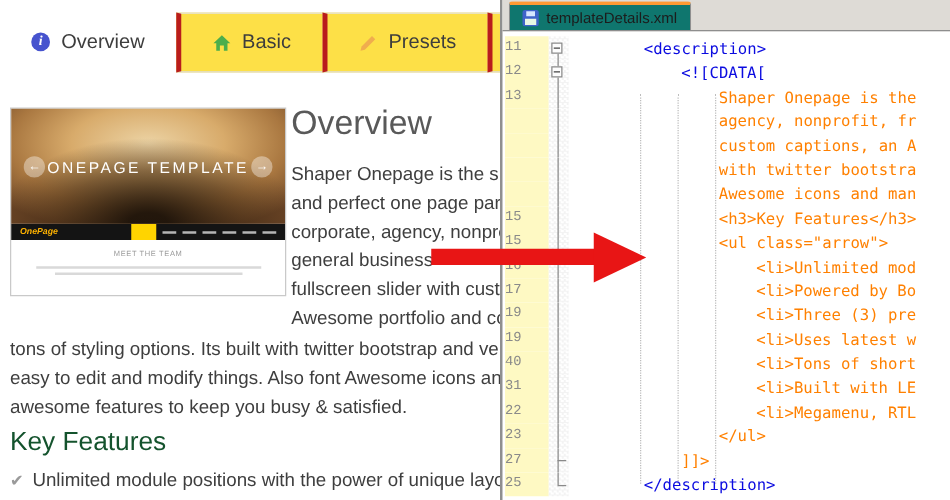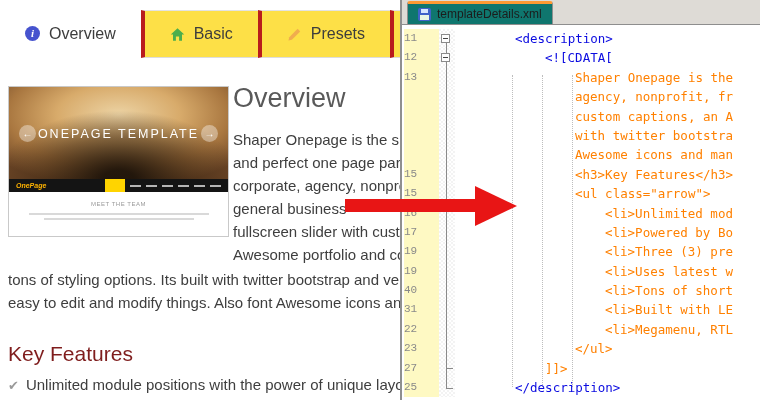--- a/index.html
+++ b/index.html
@@ -17,21 +17,21 @@
        font-family:"Liberation Serif",serif;font-style:italic;font-weight:bold;font-size:11px;line-height:15px;}
   .ticon.grid-icon{display:grid;grid-template-columns:repeat(3,4px);grid-template-rows:repeat(3,4px);gap:1px;}
   .ticon.grid-icon b{background:#d9534f;}
 
   
   .content{position:absolute;top:80px;left:8px;right:0;bottom:0;z-index:1;}
   .pline{font-size:15px;line-height:23px;white-space:nowrap;}
   .overview-col{position:absolute;left:225px;top:3px;}
   .page-title{font-size:27px;font-weight:400;color:#595959;margin:0 0 15px 0;line-height:30px;}
   .full-text{position:absolute;left:0;top:188px;}
-  .key-heading{position:absolute;left:0;top:262px;font-size:21px;font-weight:400;color:#7f1d1d;margin:0;}
+  .key-heading{position:absolute;left:0;top:262px;font-size:21px;font-weight:400;color:#14532d;margin:0;}
   .feature{position:absolute;left:0;top:296px;display:flex;align-items:baseline;gap:7px;}
   .feature .chk{color:#9a9a9a;font-size:13px;}
   .feature .ftext{font-size:15px;white-space:nowrap;}
 
   
   .preview-card{position:absolute;left:0;top:6px;width:219px;height:149px;border:1px solid #c9c9c9;background:#fff;}
   .hero{position:relative;height:92px;overflow:hidden;
         background:
           radial-gradient(ellipse 90% 120% at 50% 100%, rgba(25,16,8,.92) 8%, rgba(60,38,18,.55) 38%, rgba(0,0,0,0) 62%),
           radial-gradient(ellipse 70% 80% at 50% 30%, #ecd3a4 0%, #d8ab6b 40%, #a97740 72%, #6b4526 100%);}
@@ -167,20 +167,21 @@
           <div class="pline">corporate, agency, nonpro</div>
           <div class="pline">general business</div>
           <div class="pline">fullscreen slider with custo</div>
           <div class="pline">Awesome portfolio and cor</div>
         </div>
     </div>
 
     <div class="full-text" id="full-lines">
         <div class="pline">tons of styling options. Its built with twitter bootstrap and very w</div>
         <div class="pline">easy to edit and modify things. Also font Awesome icons and m</div>
+        <div class="pline">awesome features to keep you busy &amp; satisfied.</div>
       </div>
 
     <h2 class="key-heading">Key Features</h2>
 
     <div class="feature">
       <span class="chk">✔</span>
       <span class="ftext">Unlimited module positions with the power of unique layout b</span>
     </div>
   </div>
 

